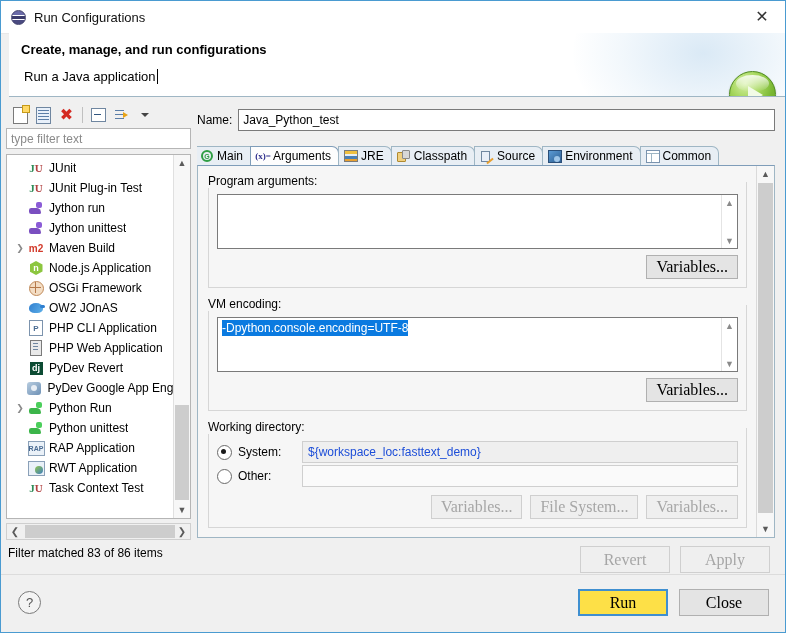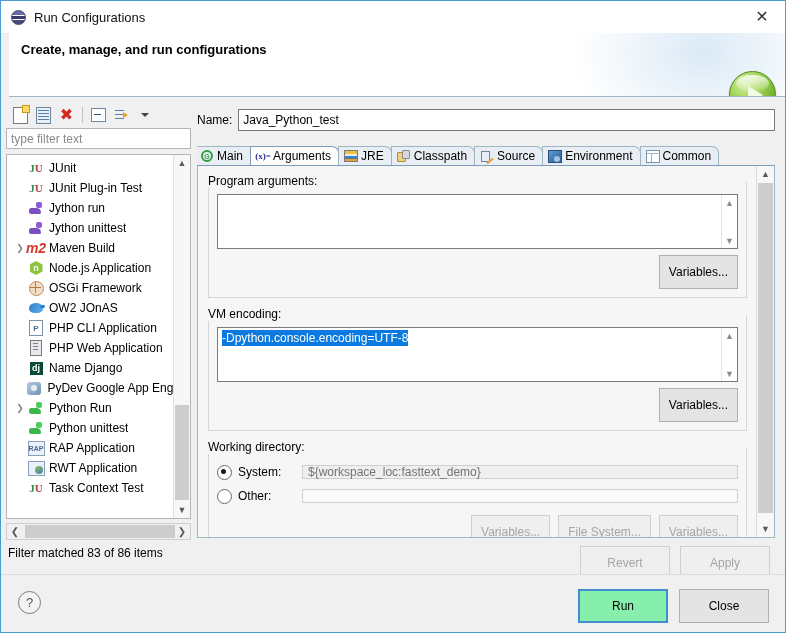--- a/index.html
+++ b/index.html
@@ -95,21 +95,21 @@
   .tlabel{overflow:hidden;}
 
   .ico-junit{font-size:11px;font-weight:bold;font-family:"Liberation Serif",serif;}
   .ico-junit .j{color:#2e8b57;}
   .ico-junit .u{color:#b04040;}
   .ico-jython{width:14px;height:13px;position:relative;}
   .ico-jython::before{content:"";position:absolute;left:0;bottom:1px;width:12px;height:6px;border-radius:3px 6px 2px 3px;background:#7a4fc0;}
   .ico-jython::after{content:"";position:absolute;left:7px;top:0;width:6px;height:6px;border-radius:2px;background:#8b5cd6;}
   .ico-knop{width:14px;height:14px;border-radius:50%;background:#1a1a1a;position:relative;overflow:hidden;}
   .ico-knop::after{content:"";position:absolute;left:3px;top:2px;width:9px;height:10px;border-radius:50%;border:1px solid #fff;border-left-color:transparent;}
-  .ico-m2{font-size:14px;font-weight:bold;color:#d23a2a;font-family:"Liberation Sans",sans-serif;font-style:italic;}
+  .ico-m2{font-size:10px;font-weight:bold;color:#d23a2a;font-family:"Liberation Sans",sans-serif;}
   .ico-node{width:13px;height:14px;background:#8cc63f;clip-path:polygon(50% 0,100% 25%,100% 75%,50% 100%,0 75%,0 25%);display:flex;align-items:center;justify-content:center;color:#fff;font-size:9px;font-weight:bold;}
   .ico-osgi{width:13px;height:13px;border-radius:50%;border:1px solid #c08a5a;background:#f3ddc4;position:relative;}
   .ico-osgi::before{content:"";position:absolute;left:5px;top:0;width:1px;height:11px;background:#b5794a;}
   .ico-osgi::after{content:"";position:absolute;left:0;top:5px;width:11px;height:1px;background:#b5794a;}
   .ico-ow2{width:14px;height:10px;border-radius:50% 50% 40% 40%;background:linear-gradient(120deg,#2f7fd0,#5fb0e8);position:relative;}
   .ico-ow2::after{content:"";position:absolute;right:-2px;top:2px;width:5px;height:3px;background:#2f7fd0;border-radius:2px;}
   .ico-php{width:12px;height:14px;border:1px solid #7c93ad;background:#fff;color:#4a6b92;font-size:8px;font-weight:bold;display:flex;align-items:center;justify-content:center;}
   .ico-phpweb{width:10px;height:14px;border:1px solid #7a7a7a;background:#e9e9e9;position:relative;}
   .ico-phpweb::after{content:"";position:absolute;left:2px;top:2px;width:5px;height:1px;background:#6f86a0;box-shadow:0 3px 0 0 #6f86a0,0 6px 0 0 #6f86a0;}
   .ico-dj{width:13px;height:13px;background:#0c4b33;color:#fff;font-size:9px;font-weight:bold;display:flex;align-items:center;justify-content:center;}
@@ -184,71 +184,72 @@
     height:55px;background:#fff;border:1px solid #7a7a7a;box-sizing:border-box;position:relative;overflow:hidden;
   }
   .textarea .ta-text{padding:3px 4px;font-size:12px;white-space:pre;}
   .sel{background:#0a7ae0;color:#fff;padding:1px 0;}
   .ta-scroll{position:absolute;right:0;top:0;bottom:0;width:15px;background:#fff;border-left:1px solid #e4e4e4;}
   .ta-scroll .arrow{height:15px;display:flex;align-items:center;justify-content:center;color:#8a8a8a;font-size:9px;}
   .ta-scroll .arrow.bottom{position:absolute;bottom:0;left:0;right:0;}
   .btn-row{display:flex;justify-content:flex-end;margin-top:6px;}
 
   .btn{
-    min-width:74px;height:24px;padding:16px 9px;font-size:12px;background:#e4e4e4;
-    border:1px solid #b0b0b0;box-sizing:border-box;display:flex;align-items:center;justify-content:center;color:#000;
+    min-width:74px;height:24px;padding:6px 9px;font-size:16px;background:#e4e4e4;
+    border:1px solid #b0b0b0;box-sizing:border-box;display:flex;align-items:center;justify-content:center;color:#000;font-family:Liberation Serif, serif;
   }
   .btn.disabled{color:#a6a6a6;background:#efefef;border-color:#cfcfcf;}
 
   .wd-row{display:flex;align-items:center;gap:6px;height:24px;}
   .radio{width:13px;height:13px;border-radius:50%;border:1px solid #6a6a6a;background:#fff;position:relative;flex:0 0 auto;}
   .radio.on::after{content:"";position:absolute;left:3px;top:3px;width:5px;height:5px;border-radius:50%;background:#1a1a1a;}
   .radio-label{font-size:12px;width:58px;}
   .wd-input{
-    flex:1;height:14px;border:1px solid #cfcfcf;background:#efefef;box-sizing:border-box;
-    display:flex;align-items:center;padding:0 5px;font-size:12px;color:#737373;
+    flex:1;height:22px;border:1px solid #cfcfcf;background:#efefef;box-sizing:border-box;
+    display:flex;align-items:center;padding:0 5px;font-size:12px;color:#1d4ed8;
   }
   .wd-input.empty{background:#fafafa;border-color:#cfcfcf;}
   .wd-btns{display:flex;justify-content:flex-end;gap:8px;margin-top:7px;}
 
   .apply-row{position:absolute;right:5px;top:444px;display:flex;gap:10px;}
 
   
   .footer{
     position:absolute;left:0;bottom:0;width:784px;height:57px;background:#f0f0f0;
     border-top:1px solid #dcdcdc;
   }
   .help-icon{
     position:absolute;left:17px;top:16px;width:21px;height:21px;border-radius:50%;
     border:1px solid #7a7a7a;color:#555;display:flex;align-items:center;justify-content:center;
     font-size:13px;background:#f4f4f4;
   }
   .footer-btns{position:absolute;right:16px;top:14px;display:flex;gap:11px;}
   .btn.primary{
-    background:#86efac;border:1px solid #3f8fd0;box-shadow:0 0 0 1px #3f8fd0 inset;
+    background:#fde047;border:1px solid #3f8fd0;box-shadow:0 0 0 1px #3f8fd0 inset;
     min-width:90px;height:27px;
   }
   .btn.wide{min-width:90px;height:27px;}
 </style>
 </head>
 <body>
 
 <div class="window">
 
   <div class="titlebar">
     <div class="title-left">
       <span class="eclipse-icon"></span>
       <span class="title-text">Run Configurations</span>
     </div>
     <div class="close-btn">✕</div>
   </div>
 
   <div class="header">
     <div class="header-glow"></div>
     <div class="header-title">Create, manage, and run configurations</div>
+    <div class="header-sub"><span>Run a Java application</span><span class="header-caret"></span></div>
     <div class="run-badge">
         <span class="tri"></span>
       </div>
   </div>
 
   <div class="body">
 
     <div class="left">
 
       <div class="tree-toolbar">
@@ -357,21 +358,21 @@
                 <span class="ico-phpweb"></span>
               </span>
             <span class="tlabel">PHP Web Application</span>
           </div>
 
           <div class="trow">
             <span class="twist"></span>
             <span class="titem-icon">
                 <span class="ico-dj">dj</span>
               </span>
-            <span class="tlabel">Name Django</span>
+            <span class="tlabel">PyDev Revert</span>
           </div>
 
           <div class="trow">
             <span class="twist"></span>
             <span class="titem-icon">
                 <span class="ico-goog"></span>
               </span>
             <span class="tlabel">PyDev Google App Engine</span>
           </div>
 

